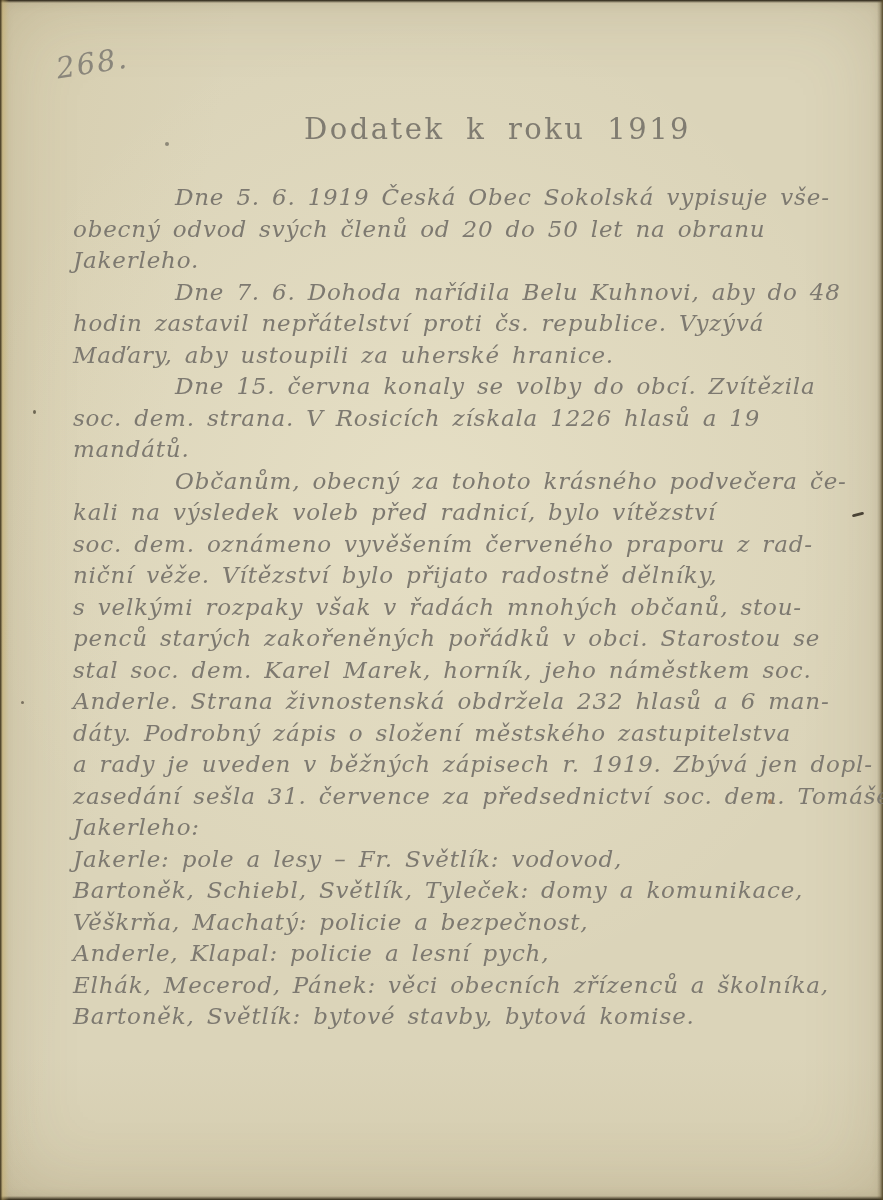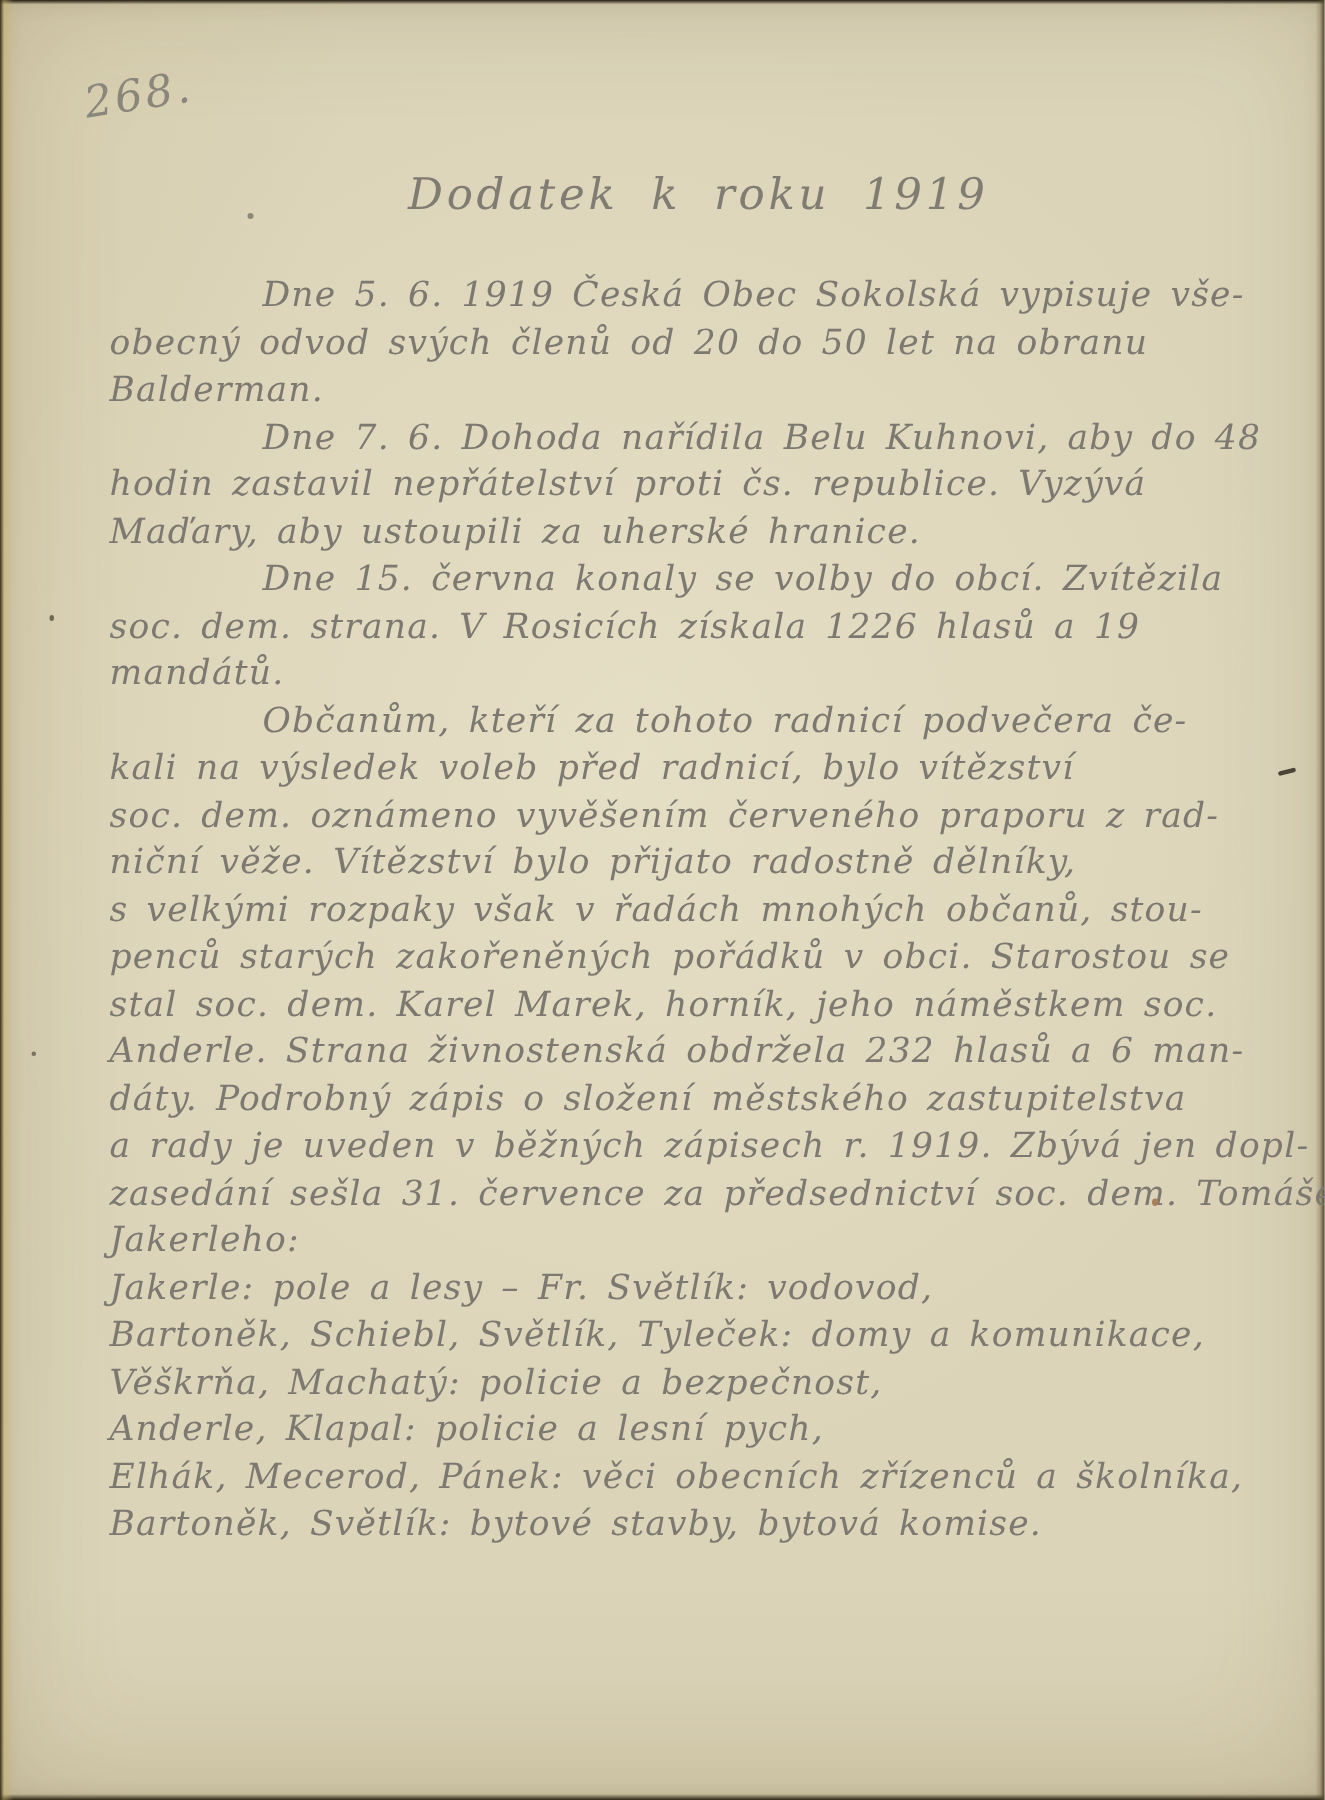--- a/index.html
+++ b/index.html
@@ -37,26 +37,25 @@
     top: 46px;
     font-size: 29px;
     font-style: italic;
     color: #8a867b;
     transform: rotate(-9deg);
     letter-spacing: 2px;
   }
 
   .title {
     position: absolute;
-    left: 272px;
+    left: 304px;
     top: 112px;
     margin: 0;
     font-size: 29px;
     font-weight: normal;
-    font-style: italic;
     color: #807c71;
     letter-spacing: 2.5px;
     word-spacing: 10px;
     white-space: nowrap;
   }
 
   .body-text {
     position: absolute;
     left: 73px;
     top: 182px;
@@ -94,28 +93,28 @@
   <div class="edge edge-left"></div>
   <div class="edge edge-right"></div>
 
   <div class="page-number">268.</div>
 
   <h1 class="title">Dodatek k roku 1919</h1>
 
   <div class="body-text">
       <div class="line indent">Dne 5. 6. 1919 Česká Obec Sokolská vypisuje vše-</div>
       <div class="line">obecný odvod svých členů od 20 do 50 let na obranu</div>
-      <div class="line">Balderman.</div>
+      <div class="line">Jakerleho.</div>
       <div class="line indent">Dne 7. 6. Dohoda nařídila Belu Kuhnovi, aby do 48</div>
       <div class="line">hodin zastavil nepřátelství proti čs. republice. Vyzývá</div>
       <div class="line">Maďary, aby ustoupili za uherské hranice.</div>
       <div class="line indent">Dne 15. června konaly se volby do obcí. Zvítězila</div>
       <div class="line">soc. dem. strana. V Rosicích získala 1226 hlasů a 19</div>
       <div class="line">mandátů.</div>
-      <div class="line indent">Občanům, kteří za tohoto radnicí podvečera če-</div>
+      <div class="line indent">Občanům, obecný za tohoto krásného podvečera če-</div>
       <div class="line">kali na výsledek voleb před radnicí, bylo vítězství</div>
       <div class="line">soc. dem. oznámeno vyvěšením červeného praporu z rad-</div>
       <div class="line">niční věže. Vítězství bylo přijato radostně dělníky,</div>
       <div class="line">s velkými rozpaky však v řadách mnohých občanů, stou-</div>
       <div class="line">penců starých zakořeněných pořádků v obci. Starostou se</div>
       <div class="line">stal soc. dem. Karel Marek, horník, jeho náměstkem soc.</div>
       <div class="line">Anderle. Strana živnostenská obdržela 232 hlasů a 6 man-</div>
       <div class="line">dáty. Podrobný zápis o složení městského zastupitelstva</div>
       <div class="line">a rady je uveden v běžných zápisech r. 1919. Zbývá jen dopl-</div>
       <div class="line">zasedání sešla 31. července za předsednictví soc. dem. Tomáše</div>

